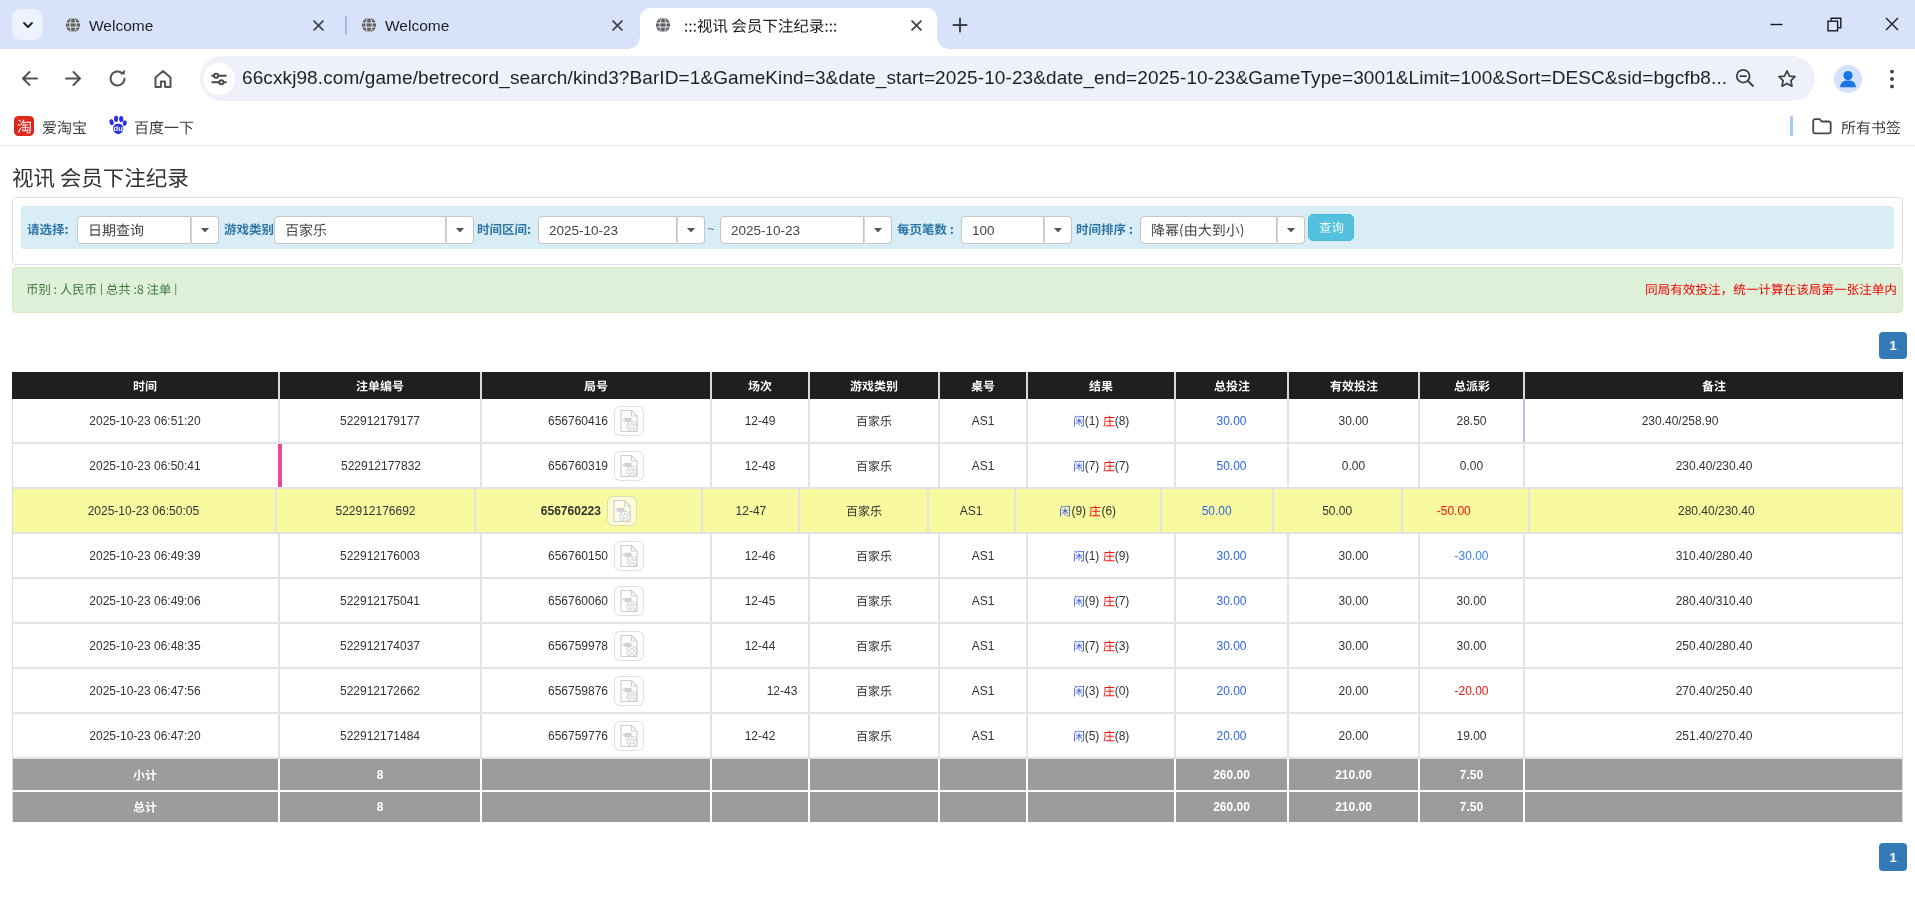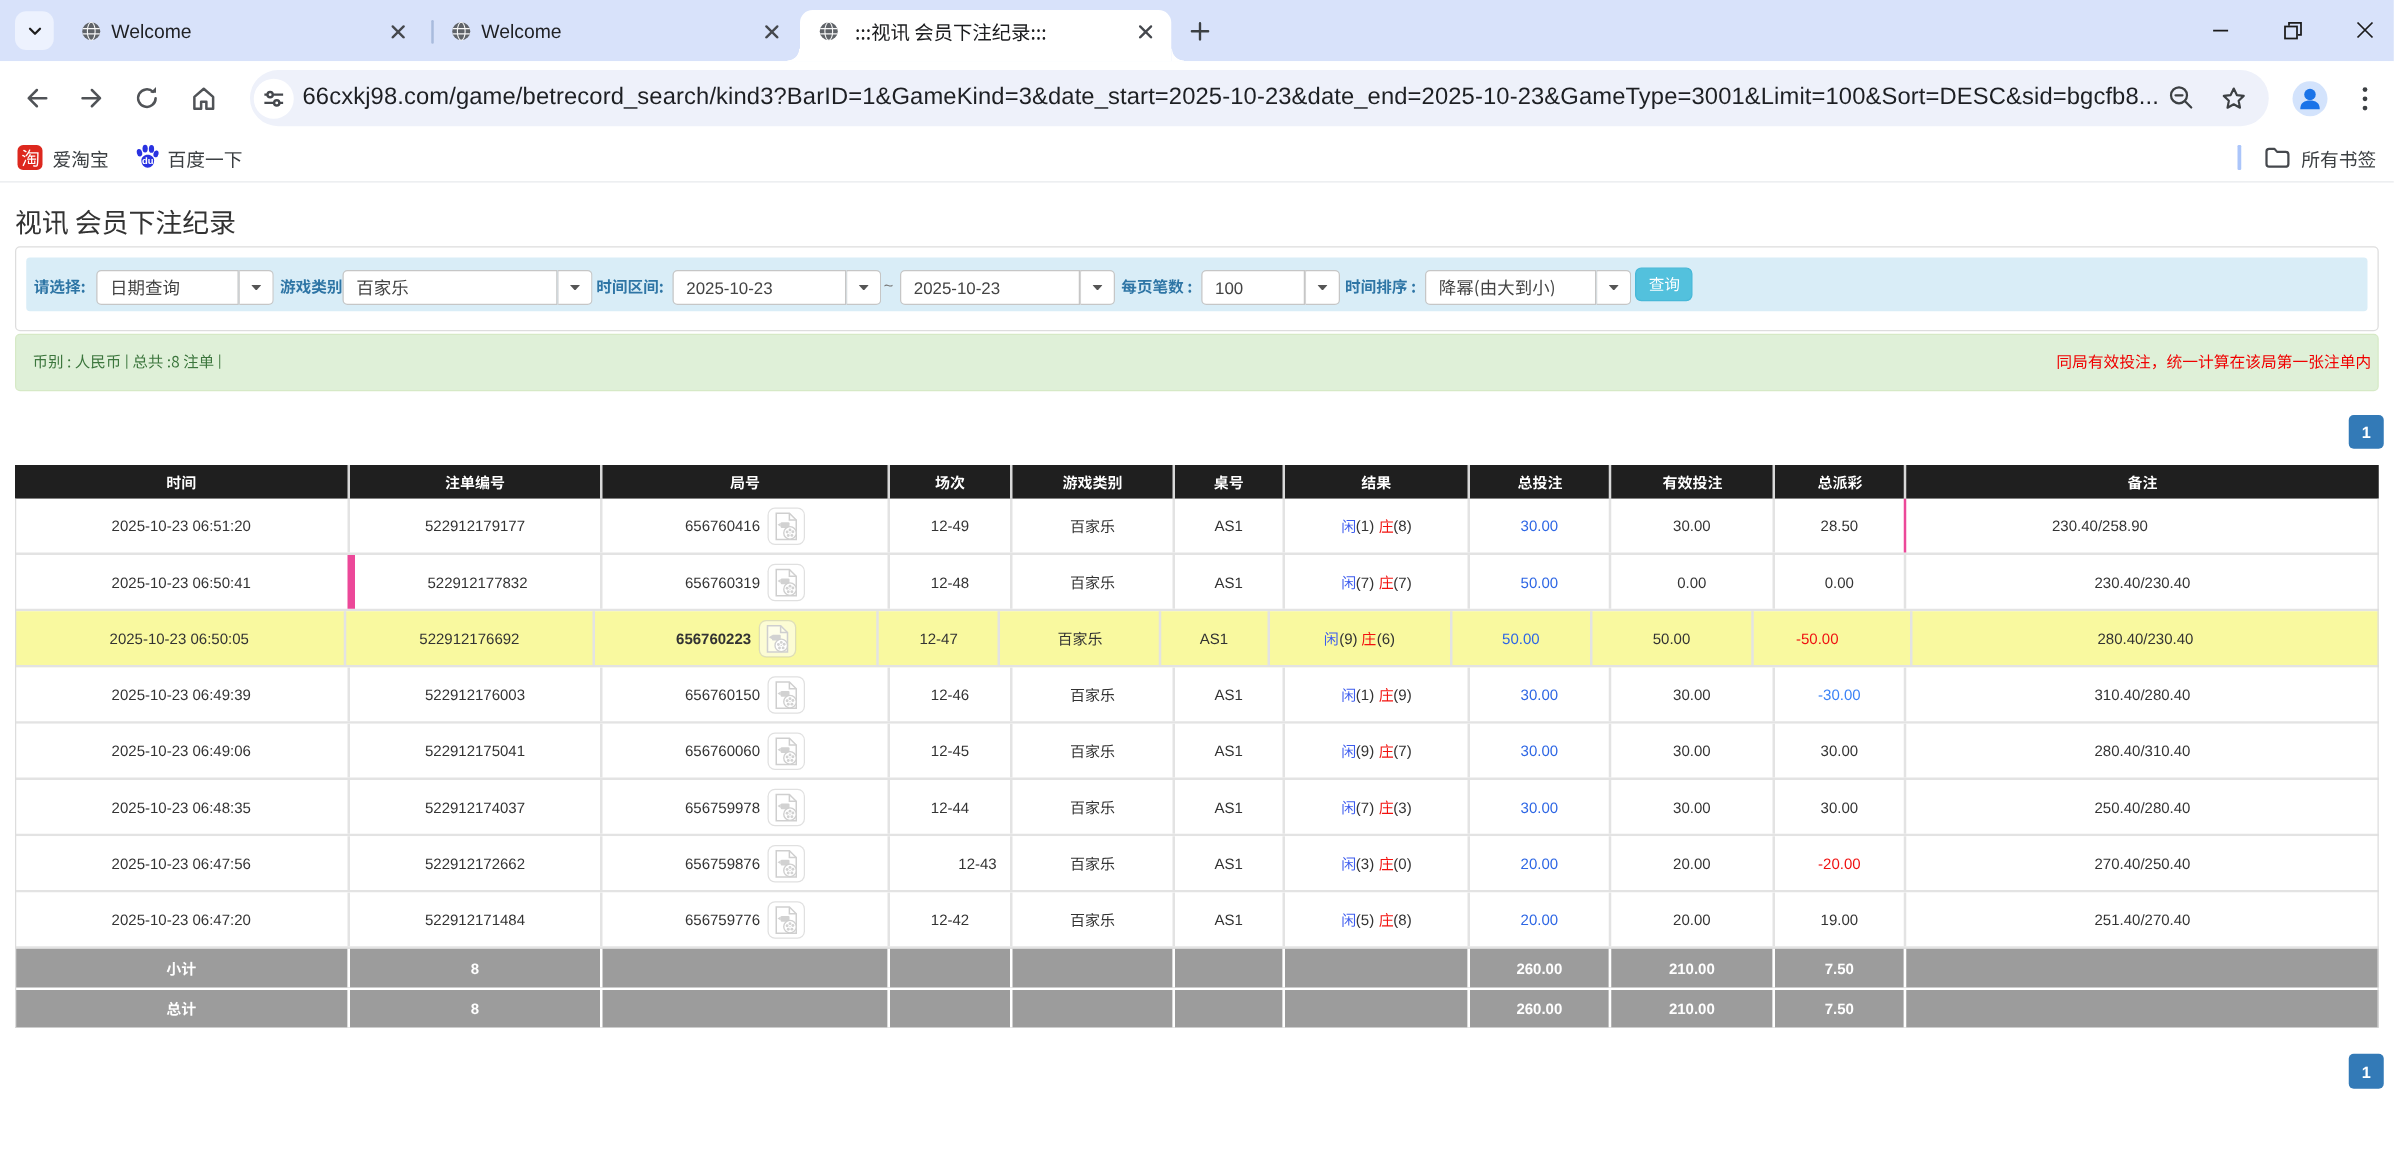--- a/index.html
+++ b/index.html
@@ -390,29 +390,29 @@
     </div>
 <div class="fcc" style="width:113px;height:43px;border-left:2px solid #e3e3e3;">
       <span style="color:#2d66e4">30.00</span>
     </div>
 <div class="fcc" style="width:131px;height:43px;border-left:2px solid #e3e3e3;">
       <span>30.00</span>
     </div>
 <div class="fcc" style="width:105px;height:43px;border-left:2px solid #e3e3e3;">
       <span style="color:#333">28.50</span>
     </div>
-<div class="fcc" style="width:312px;height:43px;border-left:2px solid #ec4899;">
+<div class="fcc" style="width:312px;height:43px;border-left:2px solid #c4b5fd;">
       <span>230.40/258.90</span>
     </div>
 </div>
 <div class="abs fc" style="left:12px;top:444px;width:1891px;height:45px;background:#fff;border-bottom:2px solid #e3e3e3;font-size:12px;color:#333">
 <div class="fcc" style="width:266px;height:43px;">
       <span>2025-10-23 06:50:41</span>
     </div>
-<div class="fcc" style="width:202px;height:43px;border-left:6px solid #ec4899;">
+<div class="fcc" style="width:202px;height:43px;border-left:4px solid #ec4899;">
       <span>522912177832</span>
     </div>
 <div class="fcc" style="width:230px;height:43px;border-left:2px solid #e3e3e3;">
       <span class="fcc">656760319<span class="fcc" style="width:30px;height:30px;margin-left:6px;background:rgba(255,255,255,0.55);border:1px solid rgba(0,0,0,0.12);border-radius:6px">
           <svg width="22" height="24" viewBox="0 0 22 24">
             <path d="M3 1.5h10.5l5.5 5.5v15.5H3z" fill="rgba(255,255,255,0.5)" stroke="#cfcfcf" stroke-width="1.2"></path>
             <path d="M13.5 1.5v5.5H19" fill="none" stroke="#cfcfcf" stroke-width="1.2"></path>
             <path d="M6.6 9.1L4 10.7l2.6 1.6z" fill="#d2d2d2"></path>
             <rect x="6.6" y="8.7" width="7" height="4.6" rx="0.8" fill="#d2d2d2"></rect>
             <circle cx="14" cy="17.3" r="5" fill="#fff" stroke="#cfcfcf" stroke-width="1.1"></circle>

